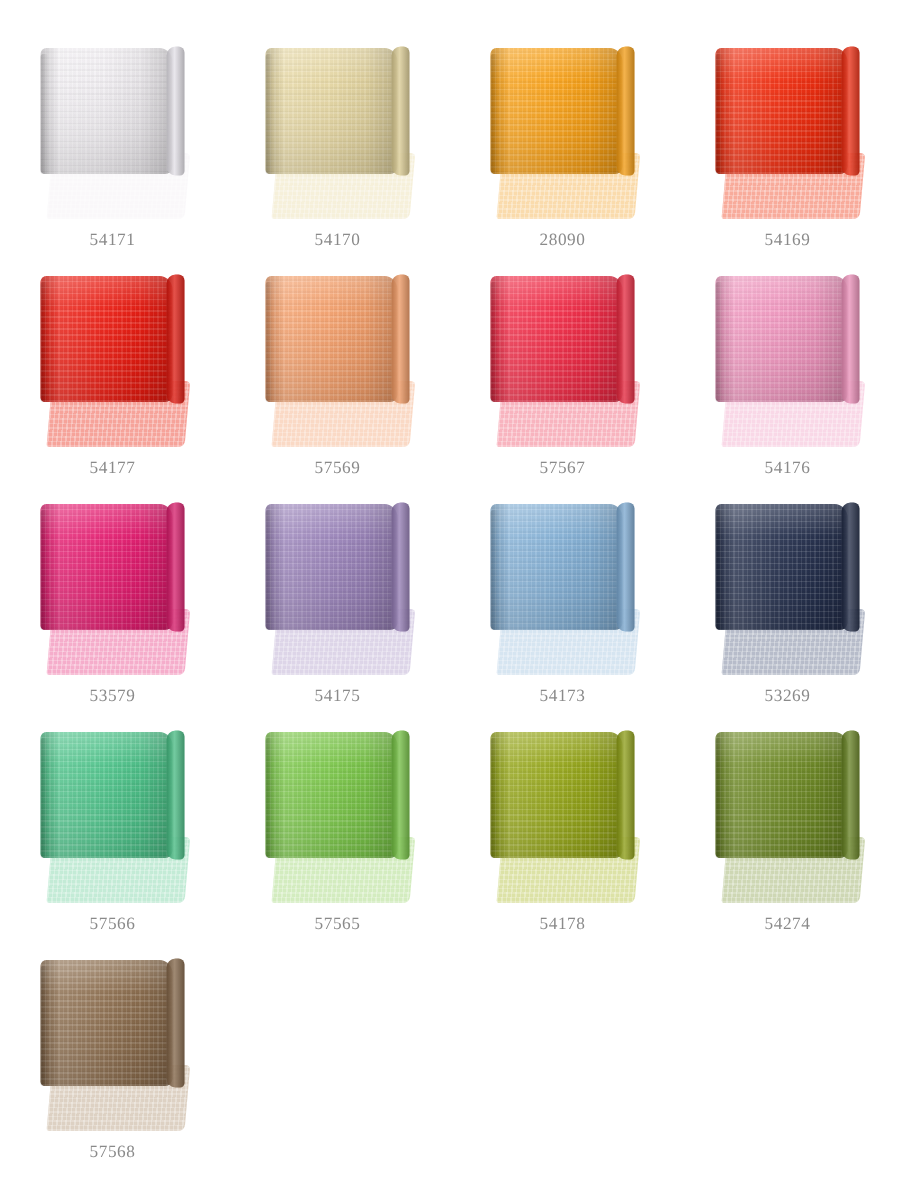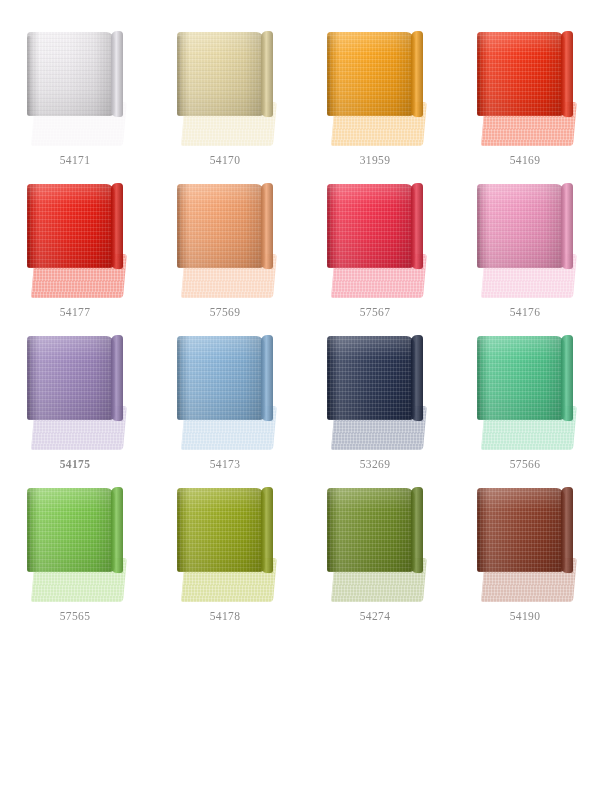--- a/index.html
+++ b/index.html
@@ -165,21 +165,21 @@
       </div>
       <div class="code-label" style="color: rgb(138, 138, 138);">54170</div>
     </div>
     <div class="swatch-cell">
       <div class="ribbon">
         <div class="tail" style="background: rgb(246, 191, 106);"></div>
         <div class="body" style="background: rgb(251, 162, 21);"></div>
         <div class="selvedge"></div>
         <div class="edge" style="background: rgb(241, 152, 13);"></div>
       </div>
-      <div class="code-label" style="color: rgb(138, 138, 138);">31959</div>
+      <div class="code-label" style="color: rgb(138, 138, 138);">28090</div>
     </div>
     <div class="swatch-cell">
       <div class="ribbon">
         <div class="tail" style="background: rgb(244, 103, 75);"></div>
         <div class="body" style="background: rgb(243, 43, 12);"></div>
         <div class="selvedge"></div>
         <div class="edge" style="background: rgb(232, 37, 10);"></div>
       </div>
       <div class="code-label" style="color: rgb(138, 138, 138);">54169</div>
     </div>
@@ -214,26 +214,35 @@
       <div class="ribbon">
         <div class="tail" style="background: rgb(245, 186, 213);"></div>
         <div class="body" style="background: rgb(242, 150, 191);"></div>
         <div class="selvedge"></div>
         <div class="edge" style="background: rgb(232, 138, 180);"></div>
       </div>
       <div class="code-label" style="color: rgb(138, 138, 138);">54176</div>
     </div>
     <div class="swatch-cell">
       <div class="ribbon">
+        <div class="tail" style="background: rgb(238, 107, 161);"></div>
+        <div class="body" style="background: rgb(232, 29, 114);"></div>
+        <div class="selvedge"></div>
+        <div class="edge" style="background: rgb(212, 21, 101);"></div>
+      </div>
+      <div class="code-label" style="color: rgb(138, 138, 138);">53579</div>
+    </div>
+    <div class="swatch-cell">
+      <div class="ribbon">
         <div class="tail" style="background: rgb(194, 180, 214);"></div>
         <div class="body" style="background: rgb(156, 133, 188);"></div>
         <div class="selvedge"></div>
         <div class="edge" style="background: rgb(142, 118, 175);"></div>
       </div>
-      <div class="code-label" style="color: rgb(138, 138, 138); font-weight: bold;">54175</div>
+      <div class="code-label" style="color: rgb(138, 138, 138);">54175</div>
     </div>
     <div class="swatch-cell">
       <div class="ribbon">
         <div class="tail" style="background: rgb(181, 208, 230);"></div>
         <div class="body" style="background: rgb(133, 178, 216);"></div>
         <div class="selvedge"></div>
         <div class="edge" style="background: rgb(118, 164, 205);"></div>
       </div>
       <div class="code-label" style="color: rgb(138, 138, 138);">54173</div>
     </div>
@@ -277,20 +286,20 @@
       <div class="ribbon">
         <div class="tail" style="background: rgb(167, 184, 120);"></div>
         <div class="body" style="background: rgb(111, 139, 37);"></div>
         <div class="selvedge"></div>
         <div class="edge" style="background: rgb(96, 124, 28);"></div>
       </div>
       <div class="code-label" style="color: rgb(138, 138, 138);">54274</div>
     </div>
     <div class="swatch-cell">
       <div class="ribbon">
-        <div class="tail" style="background: rgb(192, 139, 124);"></div>
-        <div class="body" style="background: rgb(138, 58, 37);"></div>
-        <div class="selvedge"></div>
-        <div class="edge" style="background: rgb(120, 46, 28);"></div>
-      </div>
-      <div class="code-label" style="color: rgb(138, 138, 138);">54190</div>
+        <div class="tail" style="background: rgb(195, 173, 147);"></div>
+        <div class="body" style="background: rgb(141, 110, 78);"></div>
+        <div class="selvedge"></div>
+        <div class="edge" style="background: rgb(125, 95, 65);"></div>
+      </div>
+      <div class="code-label" style="color: rgb(138, 138, 138);">57568</div>
     </div>
   </div>
 
 </body></html>

